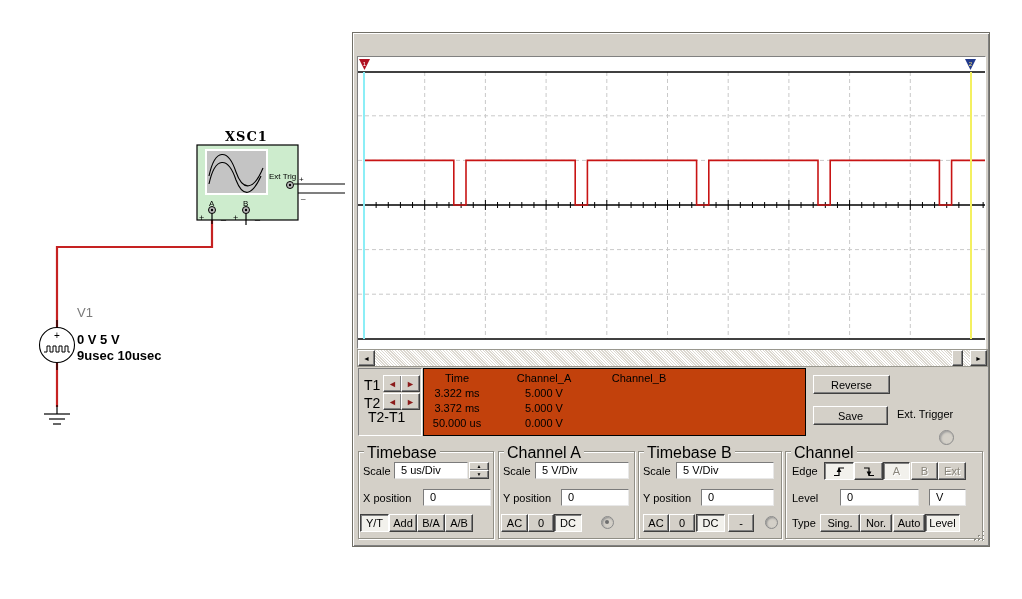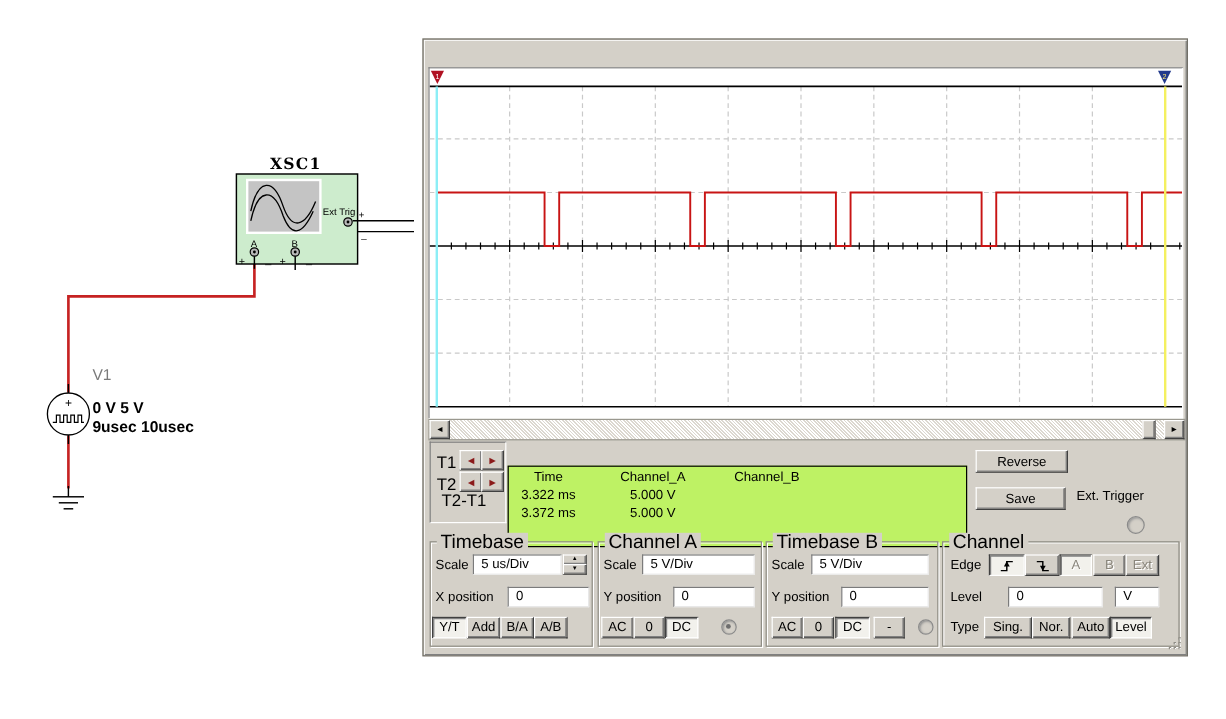--- a/index.html
+++ b/index.html
@@ -32,22 +32,22 @@
         border:1px solid #404040;border-top-color:#fff;border-left-color:#fff;
         box-shadow:inset -1px -1px 0 #808080;}
   
   #tpanel{position:absolute;left:5px;top:335px;width:62px;height:66px;background:#d4d0c8;
           border:1px solid #808080;border-right-color:#fff;border-bottom-color:#fff;}
   .tlabel{position:absolute;font-size:14px;}
   .arrbtn{position:absolute;width:17px;height:15px;background:#d4d0c8;
           border:1px solid #404040;border-top-color:#fff;border-left-color:#fff;
           box-shadow:inset -1px -1px 0 #808080;color:#8b1a1a;font-size:9px;
           display:flex;align-items:center;justify-content:center;}
-  #rtable{position:absolute;left:70px;top:335px;width:381px;height:66px;background:#bef264;
-          border:1px solid #000;margin-top:20px;}
+  #rtable{position:absolute;left:70px;top:335px;width:381px;height:66px;background:#c2410c;
+          border:1px solid #000;}
   .rrow{position:absolute;left:0;width:100%;height:15px;display:flex;}
   .rc1{width:66px;text-align:center;}
   .rc2{width:108px;text-align:center;}
   .rc3{width:82px;text-align:center;}
   
   .btn{position:absolute;background:#d4d0c8;border:1px solid #404040;border-top-color:#fff;
        border-left-color:#fff;box-shadow:inset -1px -1px 0 #808080;
        display:flex;align-items:center;justify-content:center;font-size:11px;color:#000;}
   .btn.pressed{background:#f2f1ec;border:1px solid #fff;border-top-color:#404040;
        border-left-color:#404040;box-shadow:inset 1px 1px 0 #808080;}
@@ -244,20 +244,25 @@
     <div class="rrow" style="top:18px">
       <span class="rc1">3.322 ms</span>
       <span class="rc2">5.000 V</span>
       <span class="rc3"></span>
     </div>
     <div class="rrow" style="top:33px">
       <span class="rc1">3.372 ms</span>
       <span class="rc2">5.000 V</span>
       <span class="rc3"></span>
     </div>
+    <div class="rrow" style="top:48px">
+      <span class="rc1">50.000 us</span>
+      <span class="rc2">0.000 V</span>
+      <span class="rc3"></span>
+    </div>
   </div>
 
   <div class="btn" style="left:460px;top:342px;width:75px;height:17px">Reverse</div>
   <div class="btn" style="left:460px;top:373px;width:73px;height:17px">Save</div>
   <span class="lbl" style="left:544px;top:375px">Ext. Trigger</span>
   <span id="ext-circ"></span>
 
   <div class="grp" style="left:5px;top:418px;width:134px">
     <span class="grp-title">Timebase</span>
     <span class="lbl" style="left:4px;top:13px">Scale</span>

